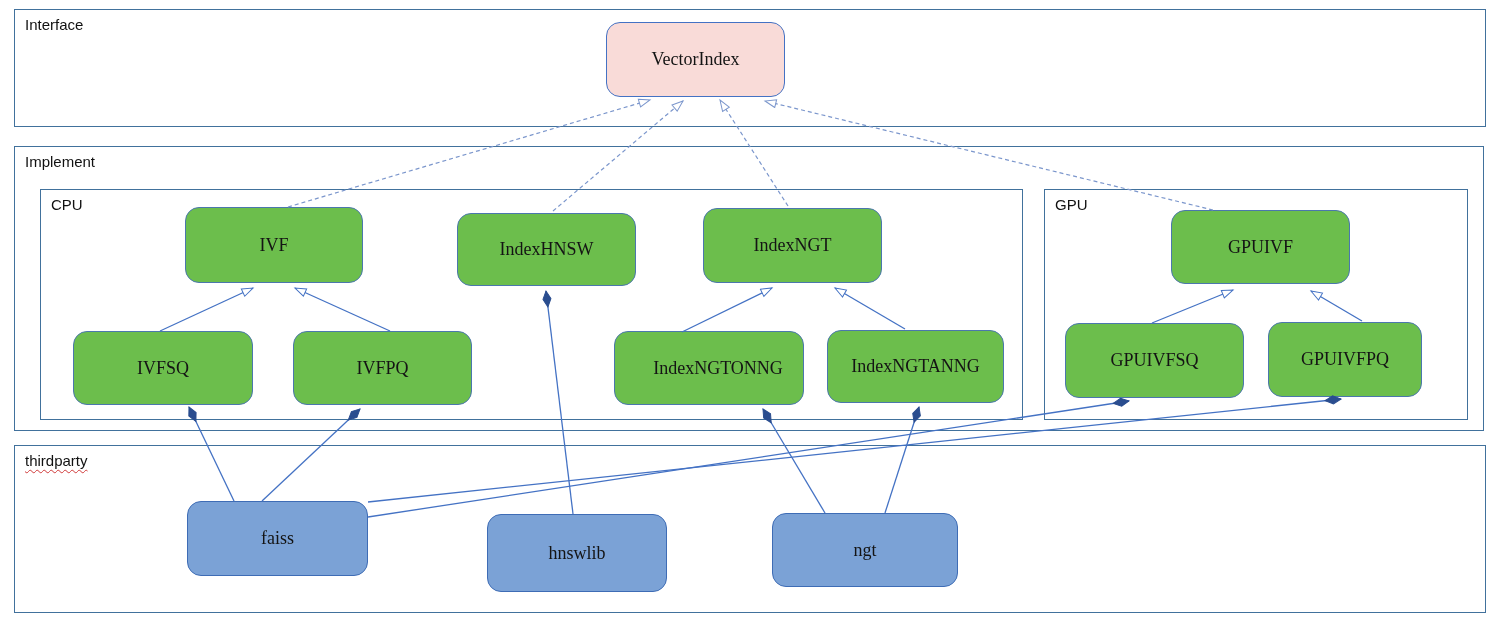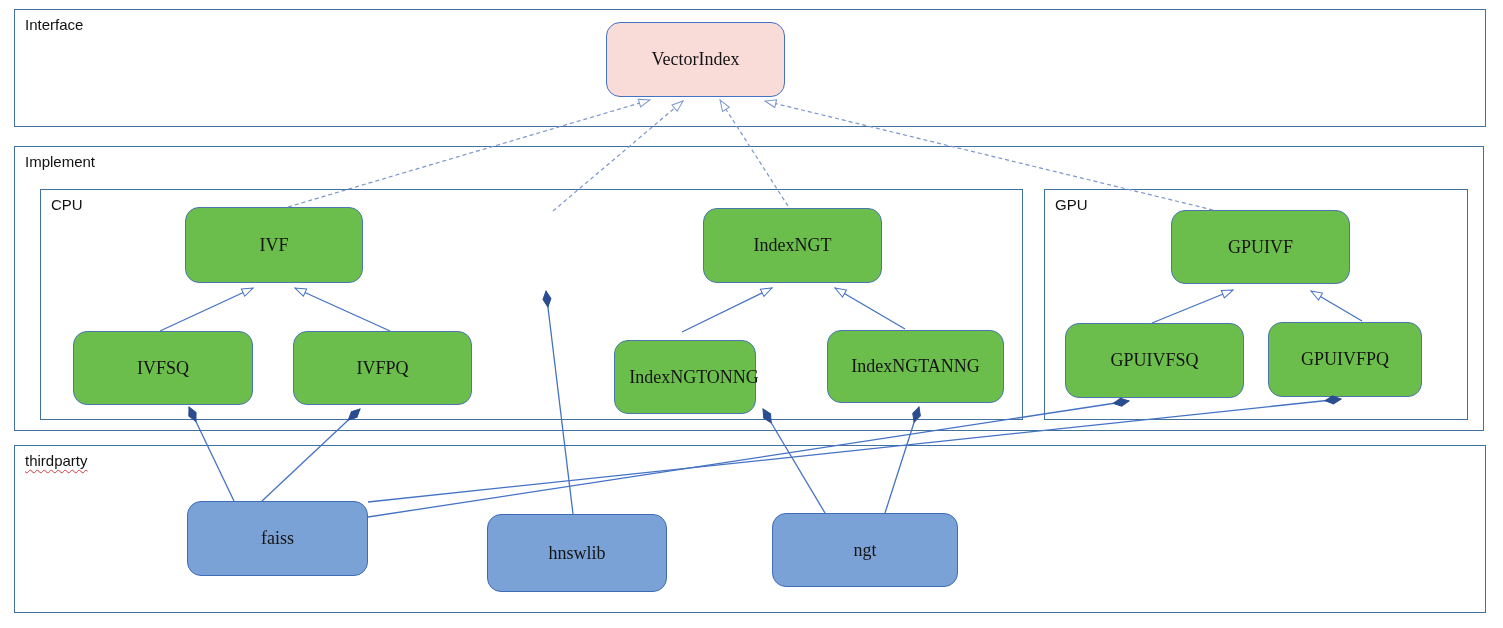--- a/index.html
+++ b/index.html
@@ -70,28 +70,29 @@
   </div>
 
   <div class="container" style="left:14px;top:445px;width:1472px;height:168px;">
     <span class="container-label squiggle">thirdparty</span>
   </div>
 
   <div class="node pink" style="left:606px;top:22px;width:179px;height:75px;">VectorIndex</div>
 
   <div class="node green" style="left:185px;top:207px;width:178px;height:76px;">IVF</div>
 
+  <div class="node green" style="left:457px;top:213px;width:179px;height:73px;">IndexHNSW</div>
 
   <div class="node green" style="left:703px;top:208px;width:179px;height:75px;">IndexNGT</div>
 
   <div class="node green" style="left:73px;top:331px;width:180px;height:74px;">IVFSQ</div>
 
   <div class="node green" style="left:293px;top:331px;width:179px;height:74px;">IVFPQ</div>
 
-  <div class="node green" style="left:614px;top:340px;width:142px;height:74px;padding-left:18px;">IndexNGTONNG</div>
+  <div class="node green" style="left:614px;top:331px;width:190px;height:74px;padding-left:18px;">IndexNGTONNG</div>
 
   <div class="node green" style="left:827px;top:330px;width:177px;height:73px;">IndexNGTANNG</div>
 
   <div class="node green" style="left:1171px;top:210px;width:179px;height:74px;">GPUIVF</div>
 
   <div class="node green" style="left:1065px;top:323px;width:179px;height:75px;">GPUIVFSQ</div>
 
   <div class="node green" style="left:1268px;top:322px;width:154px;height:75px;">GPUIVFPQ</div>
 
   <div class="node blue" style="left:187px;top:501px;width:181px;height:75px;">faiss</div>

